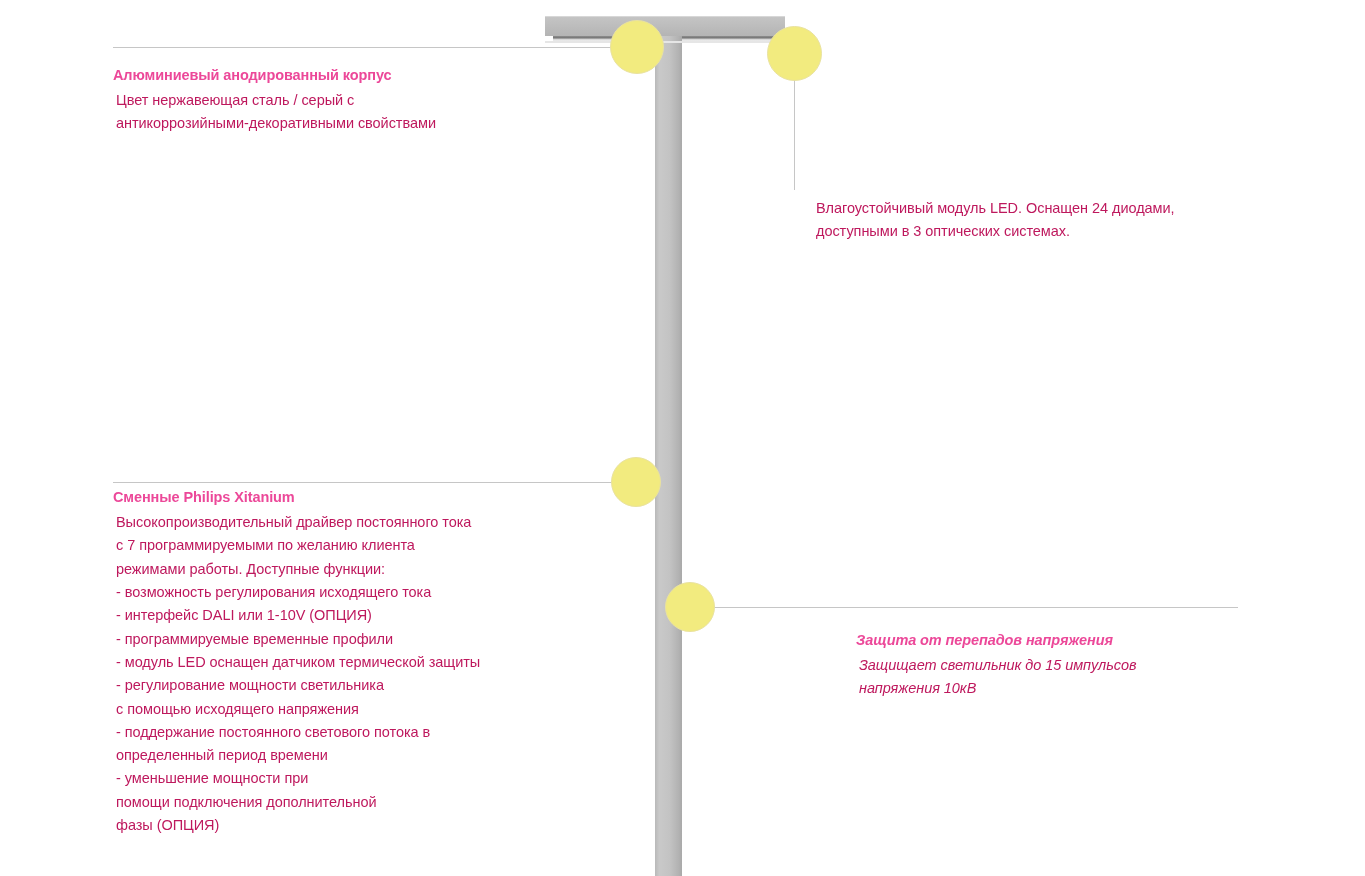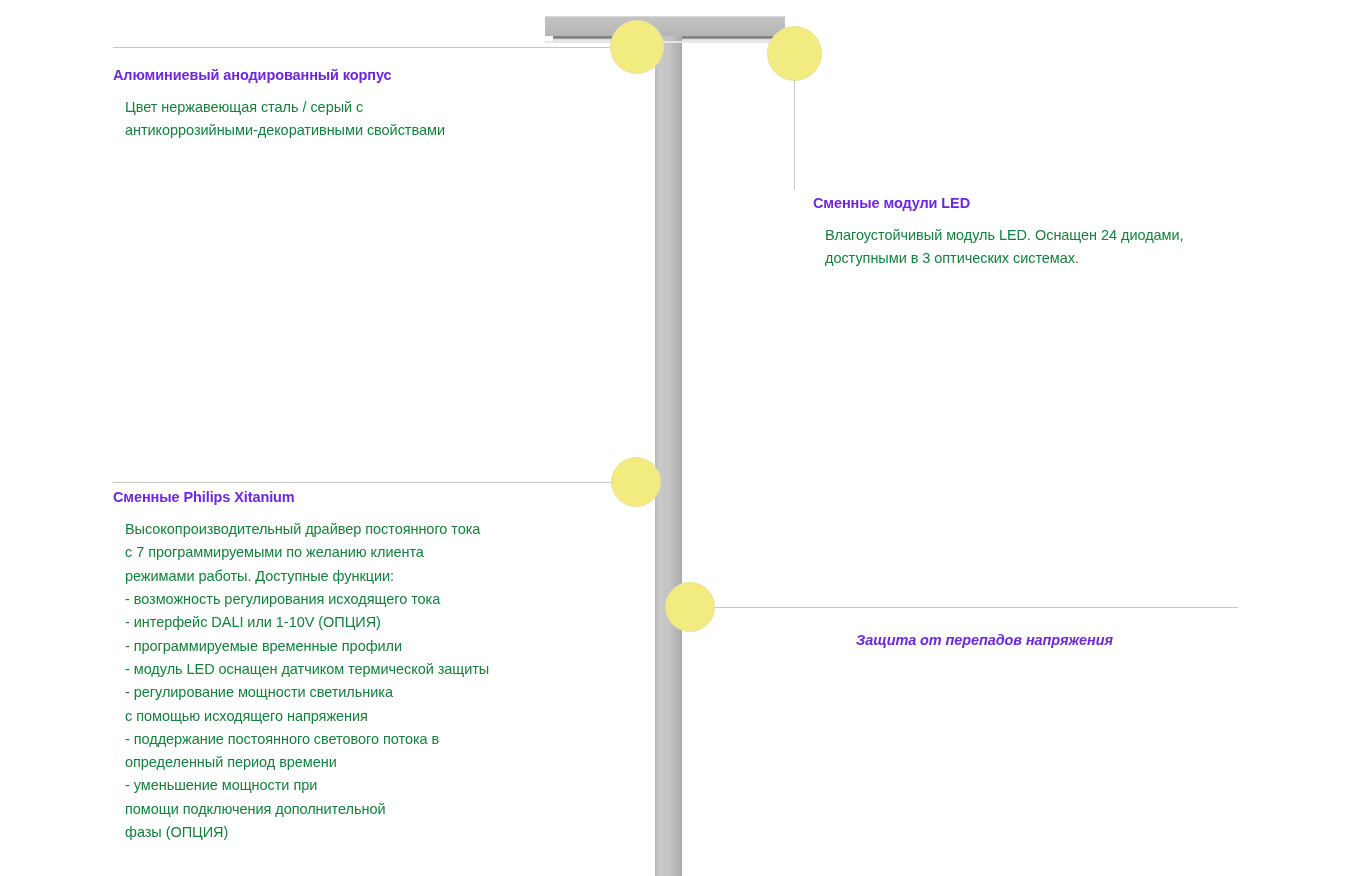--- a/index.html
+++ b/index.html
@@ -92,28 +92,28 @@
   }
 
   
   .callout {
     position: absolute;
   }
   .callout h3 {
     margin: 0 0 5px 0;
     font-size: 14.5px;
     font-weight: bold;
-    color: #6d28d9;
+    color: #ec4899;
     letter-spacing: -0.1px;
     line-height: 1.25;
   }
   .callout .body {
-    margin: 12px;
+    margin: 3px;
     font-size: 14.5px;
-    color: #15803d;
+    color: #be185d;
     line-height: 23.3px;
     white-space: pre-line;
     letter-spacing: -0.05px;
   }
 </style>
 </head>
 <body>
 
 <div id="stage">
 
@@ -137,21 +137,20 @@
   <div class="dot" style="left:611px; top:457px; width:50px; height:50px;"></div>
   <div class="dot" style="left:665px; top:582px; width:50px; height:50px;"></div>
 
   <div class="callout" style="left:113px; top:66px; width:420px;">
     <h3>Алюминиевый анодированный корпус</h3>
     <p class="body">Цвет нержавеющая сталь / серый с
 антикоррозийными-декоративными свойствами</p>
   </div>
 
   <div class="callout" style="left:813px; top:194px; width:420px;">
-    <h3>Сменные модули LED</h3>
     <p class="body">Влагоустойчивый модуль LED. Оснащен 24 диодами,
 доступными в 3 оптических системах.</p>
   </div>
 
   <div class="callout" style="left:113px; top:488px; width:430px;">
     <h3>Сменные Philips Xitanium</h3>
     <p class="body">Высокопроизводительный драйвер постоянного тока
 с 7 программируемыми по желанию клиента
 режимами работы. Доступные функции:
 - возможность регулирования исходящего тока
@@ -162,15 +161,17 @@
 с помощью исходящего напряжения
 - поддержание постоянного светового потока в
 определенный период времени
 - уменьшение мощности при
 помощи подключения дополнительной
 фазы (ОПЦИЯ)</p>
   </div>
 
   <div class="callout" style="left:856px; top:631px; width:400px;font-style:italic;">
     <h3>Защита от перепадов напряжения</h3>
+    <p class="body">Защищает светильник до 15 импульсов
+напряжения 10кВ</p>
   </div>
 
 </div>
 
 </body></html>

